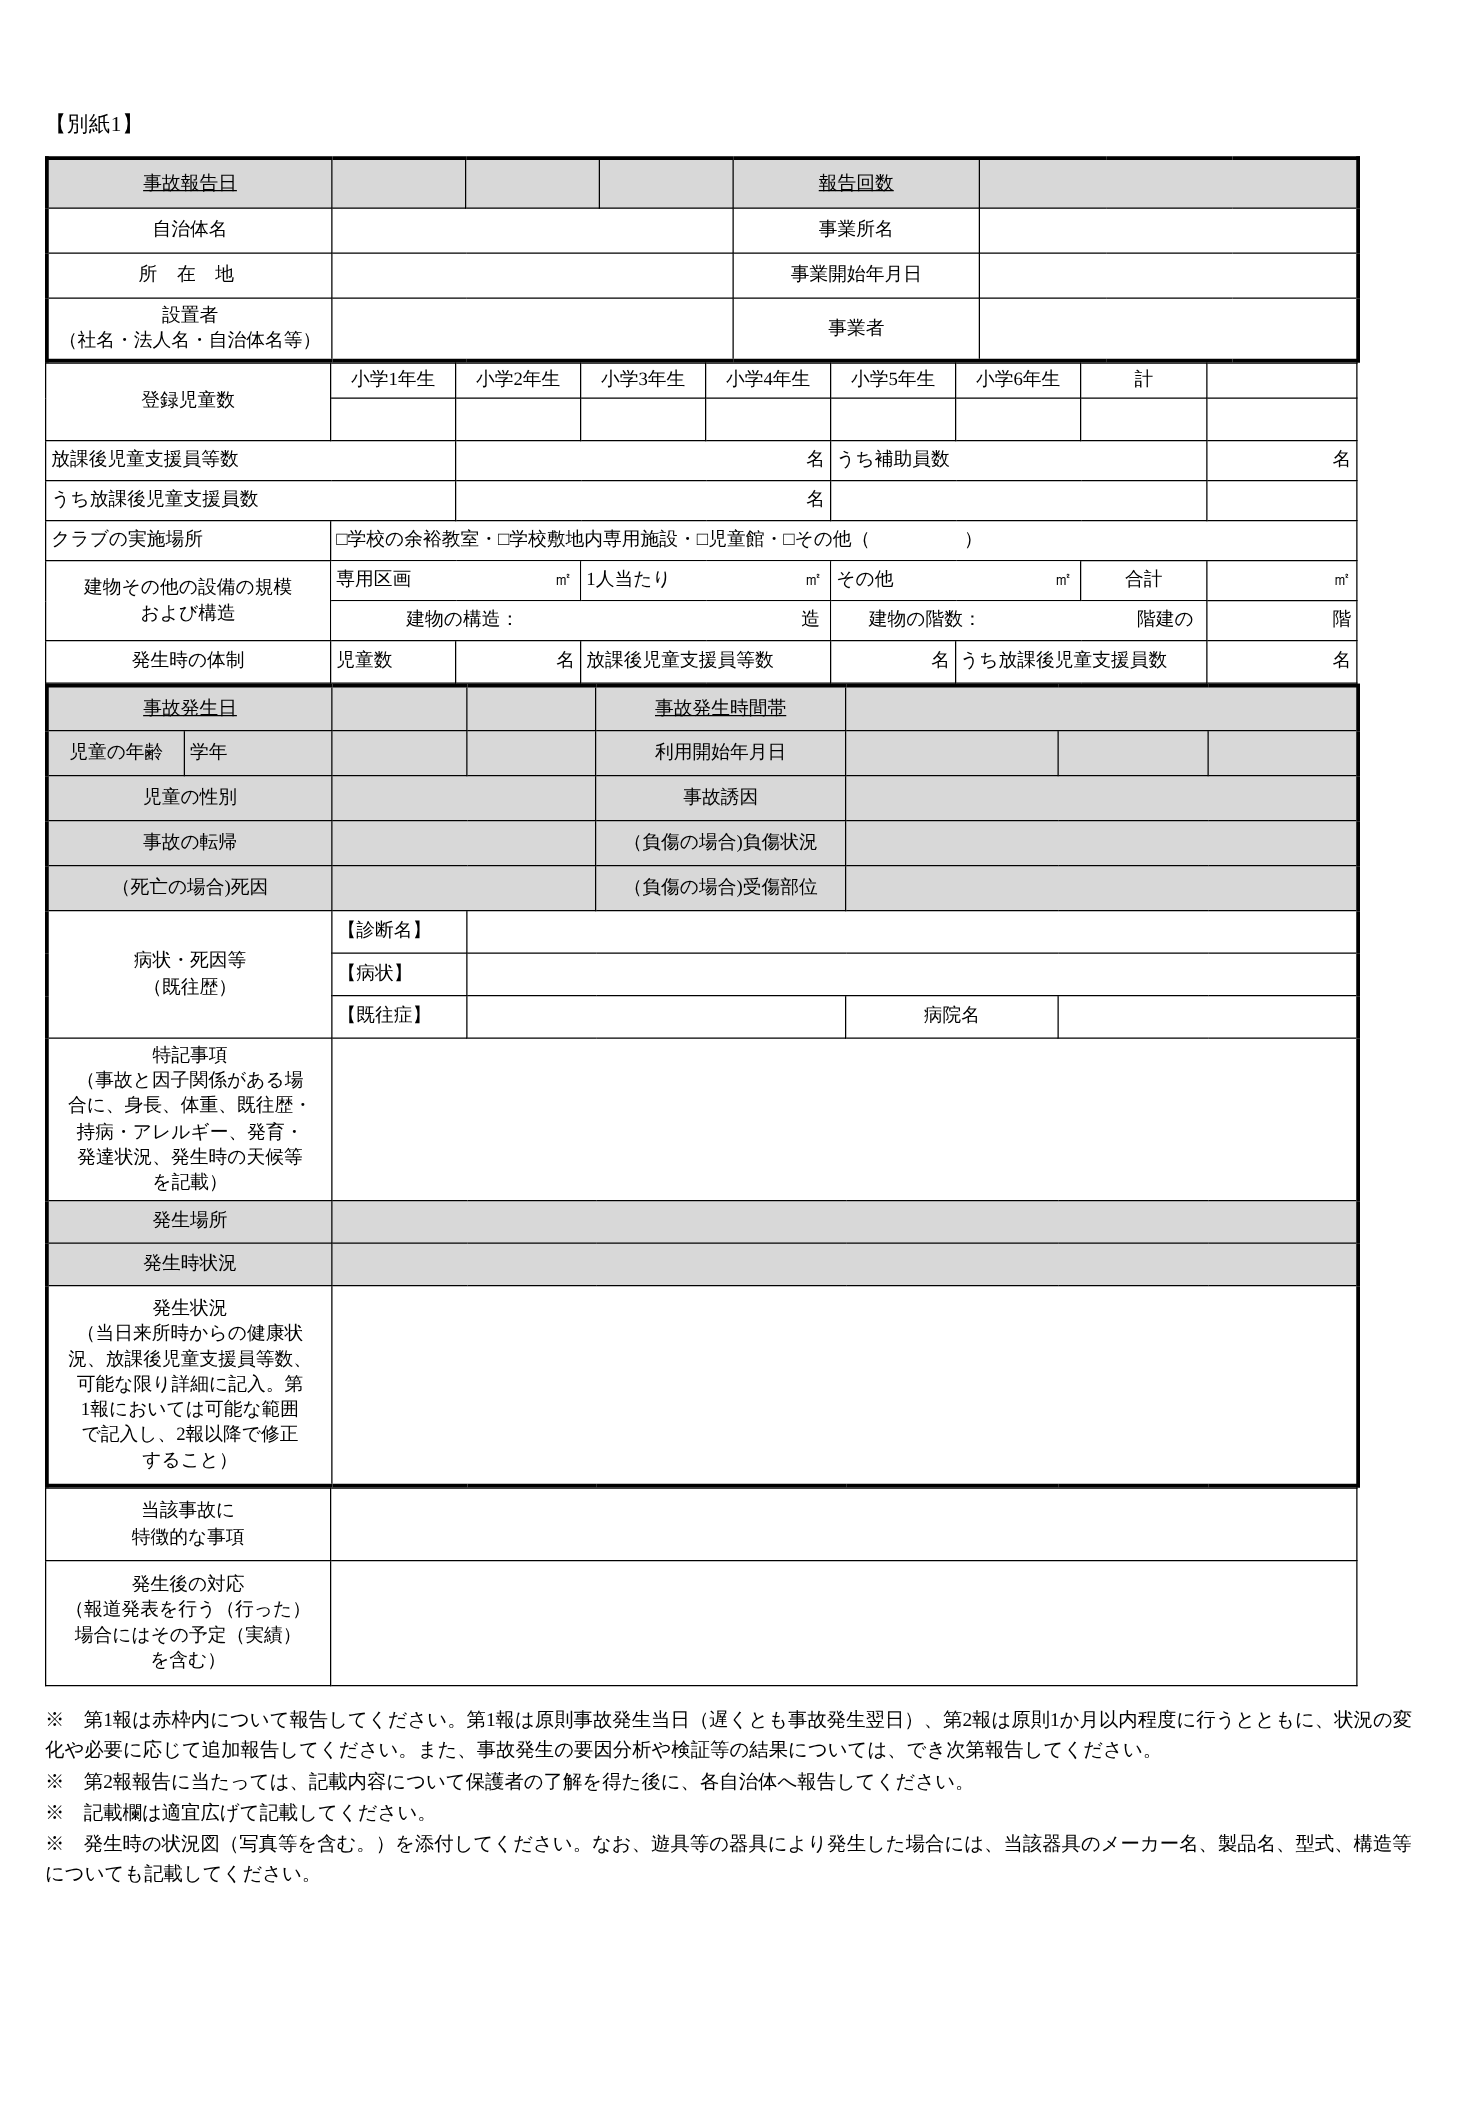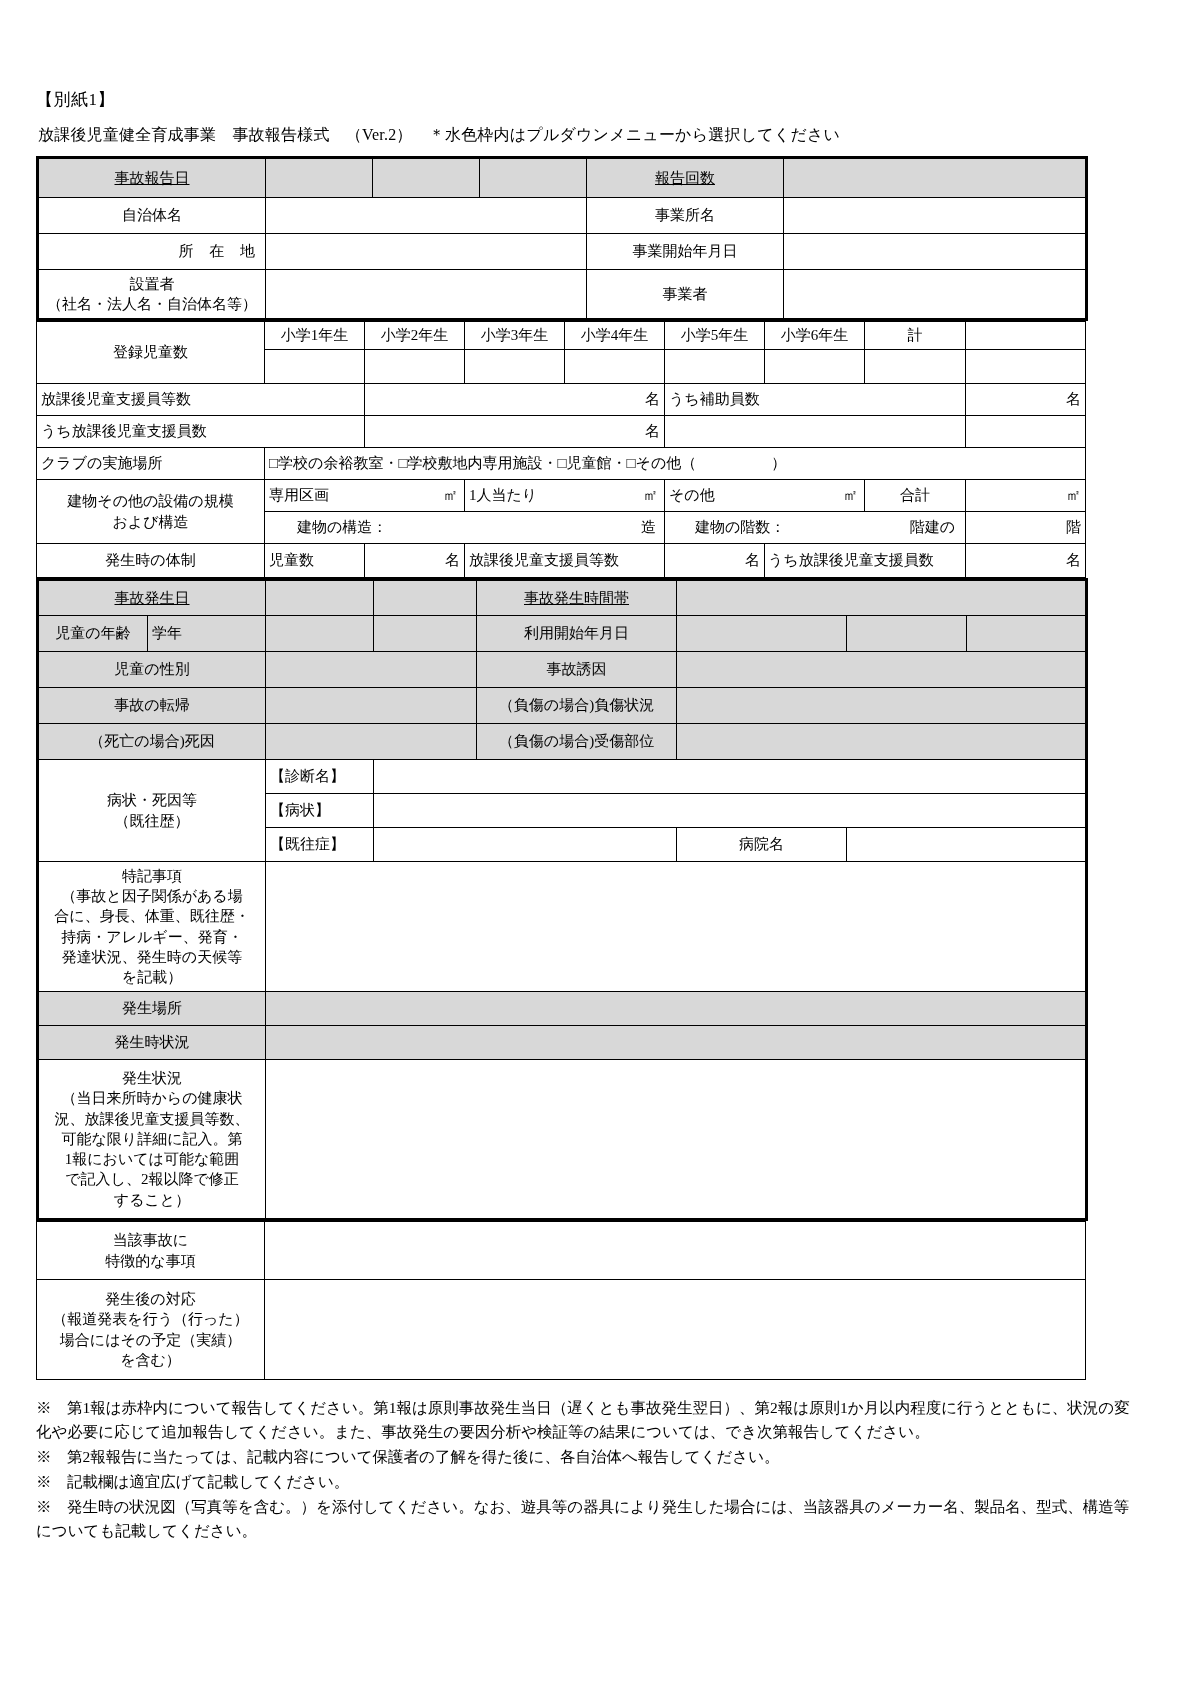--- a/index.html
+++ b/index.html
@@ -42,21 +42,21 @@
     font-size: 15px;
     padding: 2px 4px;
     vertical-align: middle;
     line-height: 1.35;
     background: #ffffff;
   }
   .lbl { text-align: center; }
   .lbl-l { text-align: left; padding-left: 8px; }
   .lbl-r { text-align: right; padding-right: 8px; }
   .gray { background: #d8d8d8 !important; }
-  .wide-sp { letter-spacing: 6px; text-align: right; }
+  .wide-sp { letter-spacing: 6px; }
 
   
   .bt-heavy { border-top: 3px solid #000 !important; text-decoration: underline; }
   .bb-heavy { border-bottom: 3px solid #000 !important; }
   .bl-heavy { border-left: 3px solid #000 !important; }
   .br-heavy { border-right: 3px solid #000 !important; }
 
   .multiline {
     text-align: center;
     font-size: 14.5px;
@@ -79,21 +79,20 @@
     margin: 0 0 1px 0;
     text-indent: 0;
   }
 </style>
 </head>
 <body>
 
 <div class="page">
 
   <div class="doc-tag">【別紙1】</div>
-  <div class="doc-subtitle">放課後児童健全育成事業　事故報告様式　（Ver.2）　＊水色枠内はプルダウンメニューから選択してください</div>
 
   <table class="form">
     <colgroup>
       <col style="width:228px">
         <col style="width:107px">
         <col style="width:107px">
         <col style="width:107px">
       <col style="width:197px">
         <col style="width:101px">
         <col style="width:101px">
@@ -200,21 +199,21 @@
         <span style="position:absolute; right:6px;">㎡</span>
       </td>
       <td class="lbl-l" colspan="2" style="position:relative">
         <span>その他</span>
         <span style="position:absolute; right:6px;">㎡</span>
       </td>
       <td class="lbl">合計</td>
       <td class="lbl-r">㎡</td>
     </tr>
     <tr>
-      <td class="lbl-l" colspan="4" style="height:32px; position:relative; padding-left:32px">
+      <td class="lbl-l" colspan="4" style="height:32px; position:relative; padding-left:60px">
         <span>建物の構造：</span>
         <span style="position:absolute; right:8px;">造</span>
       </td>
       <td class="lbl-l" colspan="3" style="position:relative; padding-left:30px">
         <span>建物の階数：</span>
         <span style="position:absolute; right:10px;">階建の</span>
       </td>
       <td class="lbl-r">階</td>
     </tr>
 

